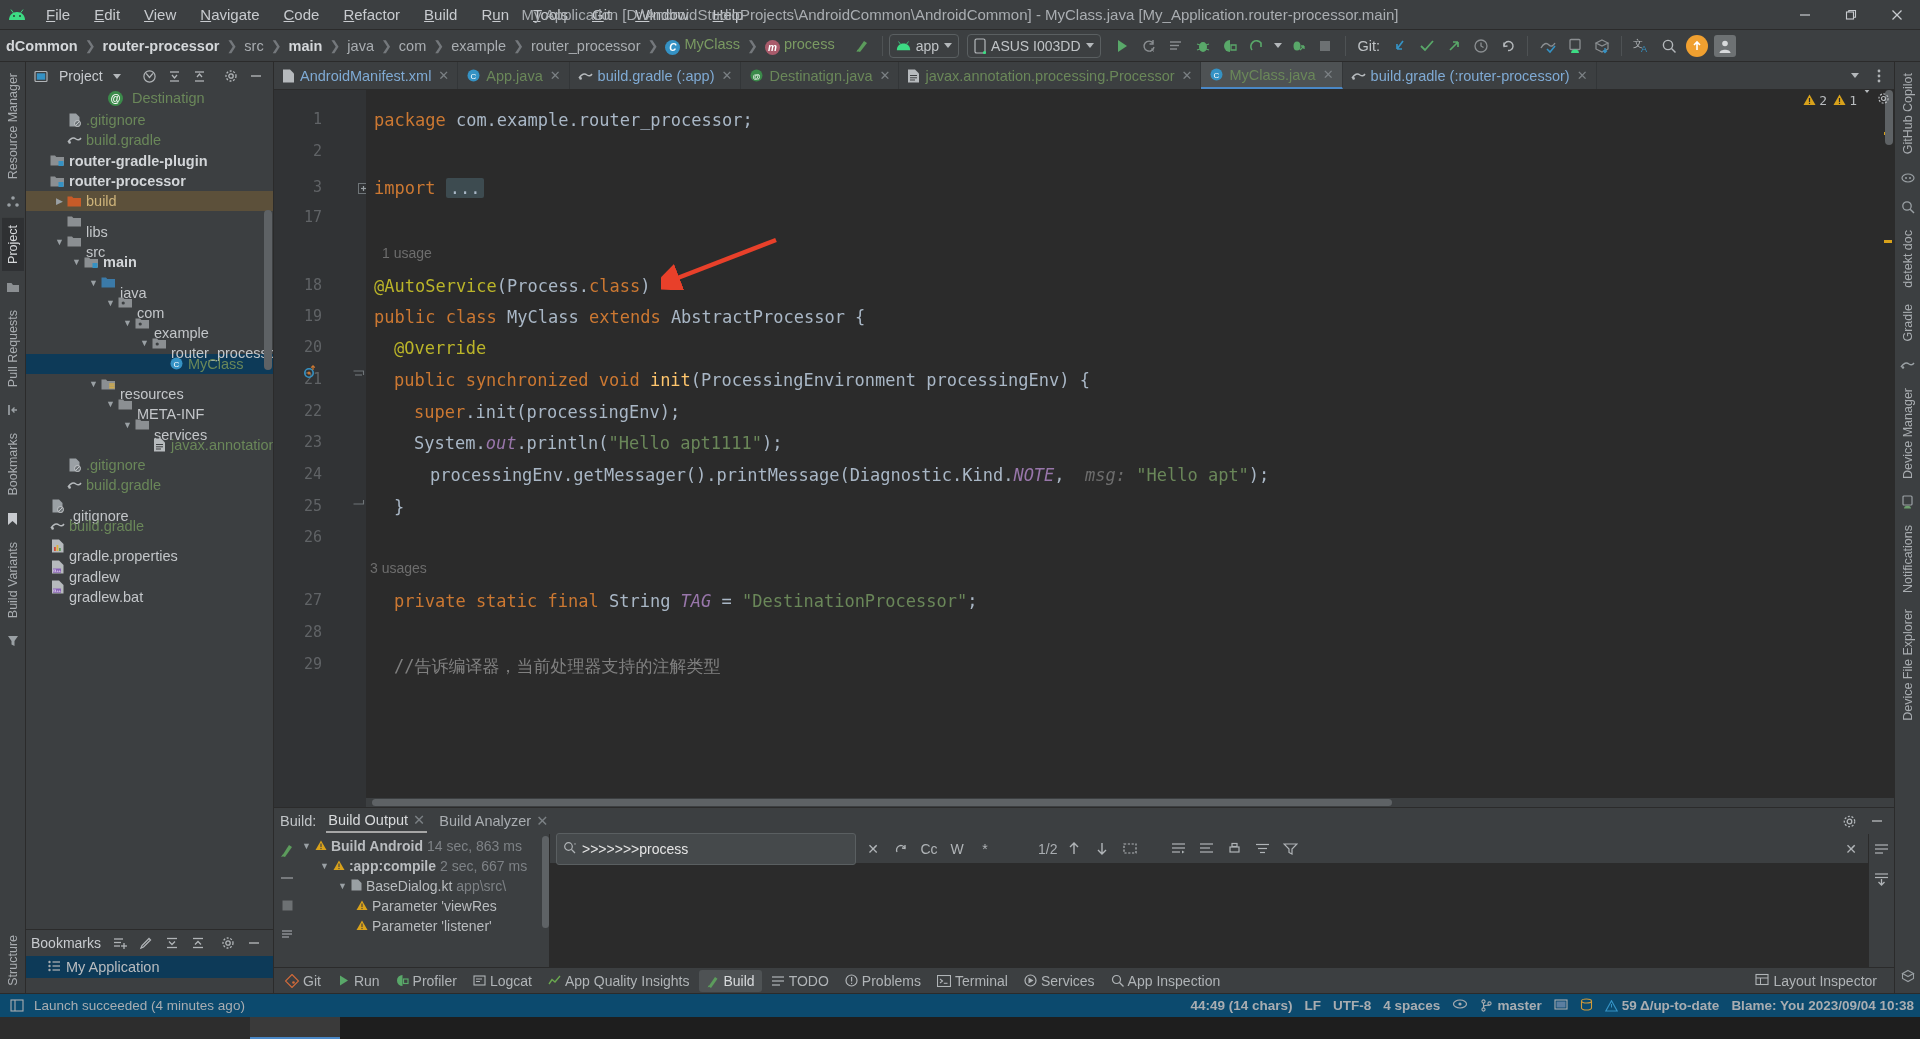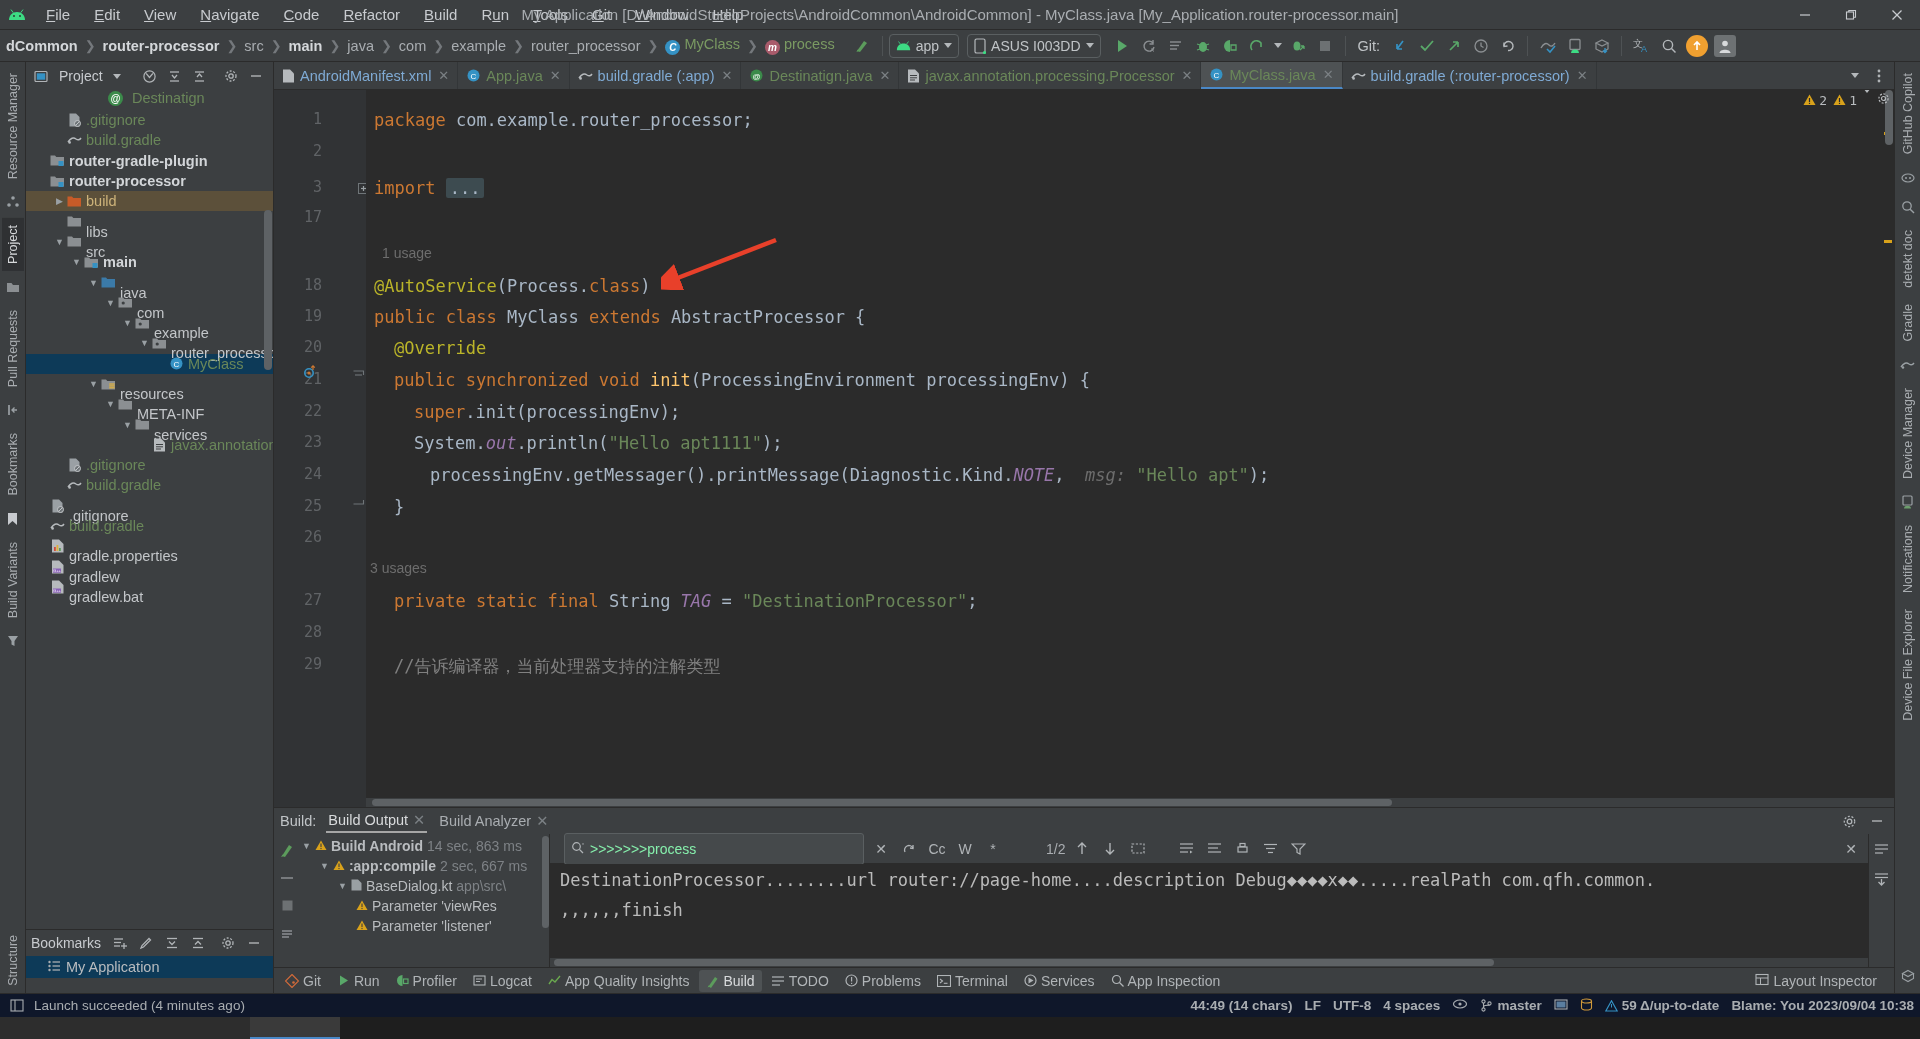--- a/index.html
+++ b/index.html
@@ -146,37 +146,37 @@
   .bw-tab.active { color:#d8dadc; border-bottom:2px solid #a6a6a6; }
   .bw-head-right { margin-left:auto; display:flex; align-items:center; gap:6px; }
   .bw-body { flex:1 1 auto; display:flex; min-height:0; }
   .bo-left { width:276px; flex:0 0 276px; background:#3c3f41; position:relative; border-right:1px solid #2b2b2b; }
   .bo-row { height:20px; display:flex; align-items:center; gap:4px; font-size:14px; color:#b9bcbf; white-space:nowrap; }
   .dim { color:#7e8286; }
   .bo-right { flex:1 1 auto; background:#2b2b2b; display:flex; flex-direction:column; min-width:0; }
   .findbar { height:30px; flex:0 0 30px; background:#3c3f41; display:flex; align-items:center;
              gap:6px; padding:0 6px; border-bottom:1px solid #2b2b2b; }
   .findinput { flex:0 0 300px; height:22px; background:#45494b; border:1px solid #5a5f61; border-radius:3px;
-               display:flex; align-items:center; padding:15px 6px; gap:6px; color:#86efac; font-size:14px;margin-left:8px; }
+               display:flex; align-items:center; padding:15px 6px; gap:6px; color:#e5e5e5; font-size:14px; }
   .fb-ico { width:22px;height:22px;display:flex;align-items:center;justify-content:center;color:#b0b4b7;font-size:14px; }
   .console { flex:1 1 auto; background:#2b2b2b; position:relative; overflow:hidden;
              font-family:"DejaVu Sans Mono", monospace; font-size:17px; color:#bbbbbb; }
   .conline { position:absolute; left:10px; white-space:pre; }
   .con-scroll { position:absolute; left:0; bottom:0; height:9px; width:100%; background:#3c3f41; }
   .con-scroll i { position:absolute; top:1px; height:7px; background:#5e6265; border-radius:4px; display:block; }
 
   
   .bstrip { height:26px; flex:0 0 26px; background:#3c3f41; display:flex; align-items:center;
             border-top:1px solid #2b2b2b; padding:0 4px; gap:2px; }
   .bstab { display:flex; align-items:center; gap:4px; font-size:14px; color:#b0b4b7; padding:3px 7px; border-radius:3px; }
   .bstab.active { background:#4e5254; color:#d8dadc; }
   .bstrip-right { margin-left:auto; display:flex; align-items:center; gap:6px; padding-right:6px; }
 
   
-  .statusbar { height:24px; flex:0 0 24px; background:#0f172a; display:flex; align-items:center;
+  .statusbar { height:24px; flex:0 0 24px; background:#0c4a6e; display:flex; align-items:center;
                border-top:1px solid #2b2b2b; padding:4px 6px; gap:6px; font-size:13.5px; color:#a9adb1; }
   .sb-right { margin-left:auto; display:flex; align-items:center; gap:12px;font-weight:bold; }
   .taskbar { height:22px; flex:0 0 22px; background:#1e1e1e; display:flex; align-items:center; }
   .tb-seg { height:100%; }
 
   .arrow-annot { position:absolute; pointer-events:none; }
 </style>
 </head>
 <body>
 
@@ -1169,27 +1169,20 @@
               </span>
               <span class="fb-ico">
                 <svg width="15" height="13" viewBox="0 0 15 13">
                     <path d="M1 2 L14 2 L9 7 L9 12 L6 10.5 L6 7 Z" fill="none" stroke="#b0b4b7" stroke-width="1.2"></path>
                   </svg>
               </span>
               <span style="margin-left:auto;display:flex;gap:4px;">
                 <span class="fb-ico">✕</span>
               </span>
             </div>
-            <div class="console">
-              <div class="conline" style="top:6px;">DestinationProcessor........url router://page-home....description Debug◆◆◆◆x◆◆.....realPath com.qfh.common.</div>
-              <div class="conline" style="top:36px;">,,,,,,finish</div>
-              <div class="con-scroll">
-                  <i style="left:4px;width:940px;"></i>
-                </div>
-            </div>
             <div style="position:absolute;"></div>
           </div>
 
           <div style="width:26px;flex:0 0 26px;background:#3c3f41;display:flex;flex-direction:column;align-items:center;gap:8px;padding-top:4px;border-left:1px solid #2b2b2b;">
             <span class="fb-ico">
               <svg width="15" height="13" viewBox="0 0 15 13">
                   <line x1="1" y1="2" x2="14" y2="2" stroke="#b0b4b7" stroke-width="1.2"></line>
                   <line x1="1" y1="6" x2="14" y2="6" stroke="#b0b4b7" stroke-width="1.2"></line>
                   <line x1="1" y1="10" x2="9" y2="10" stroke="#b0b4b7" stroke-width="1.2"></line>
                 </svg>

